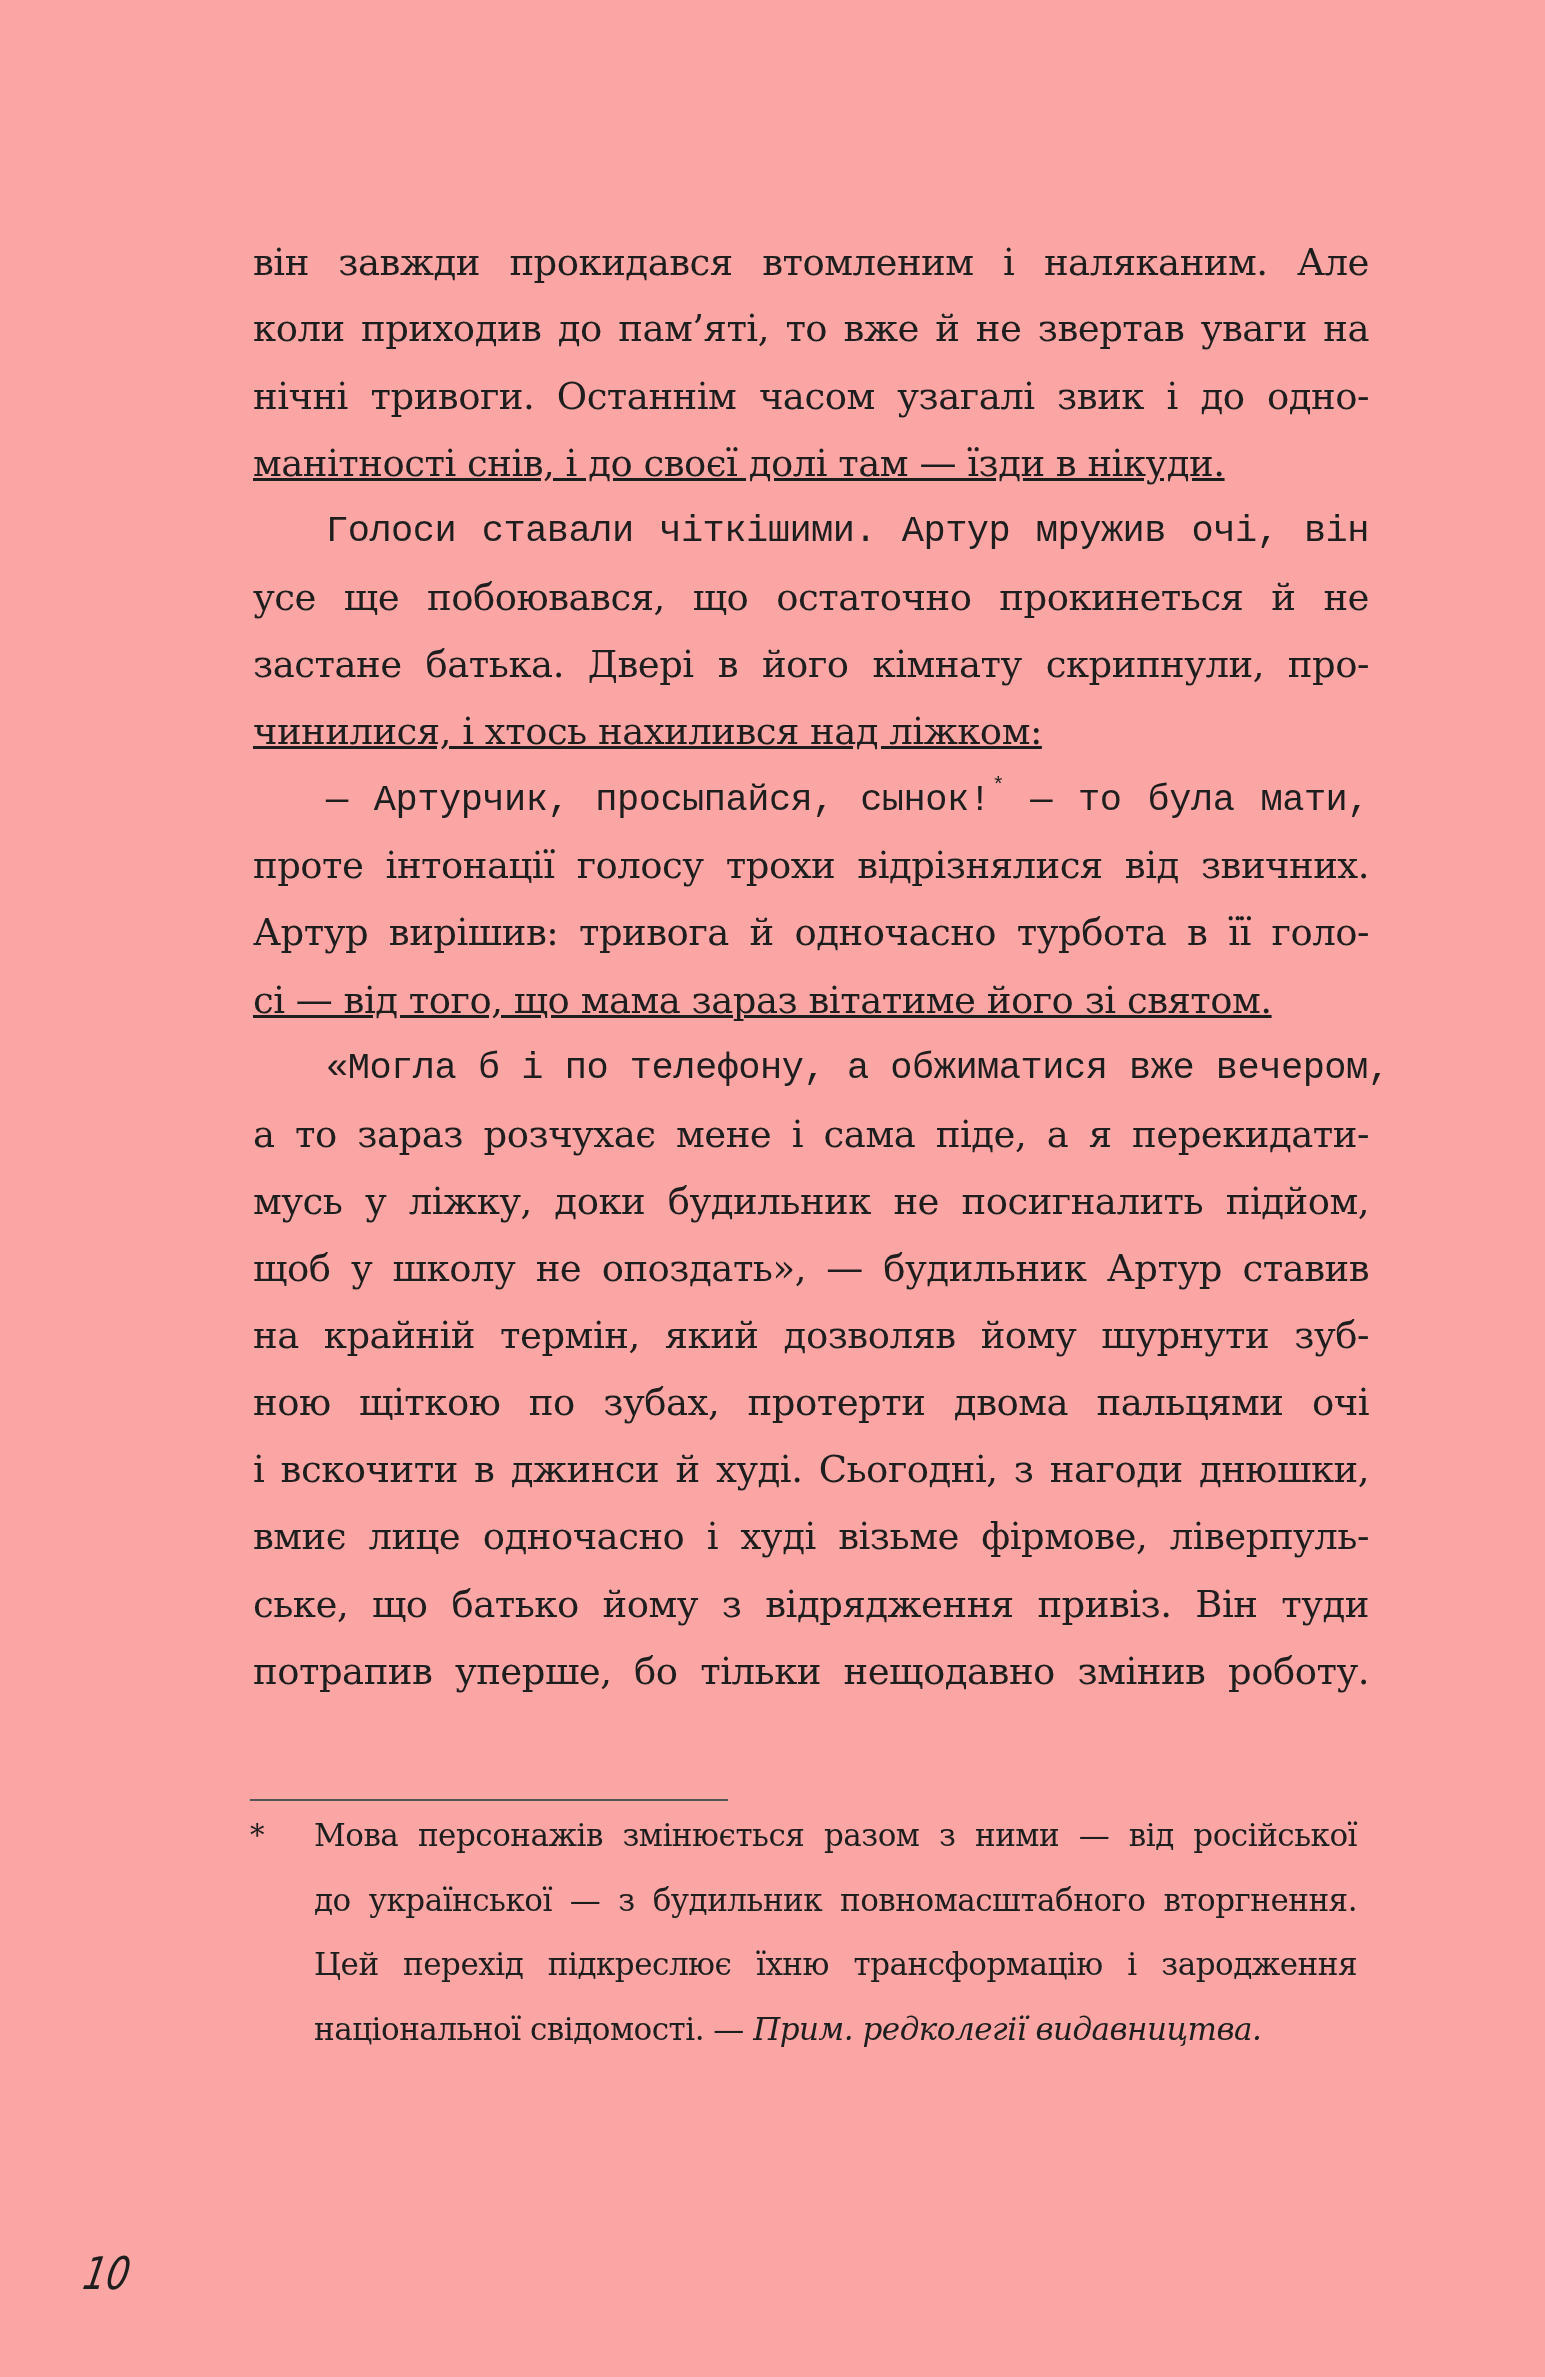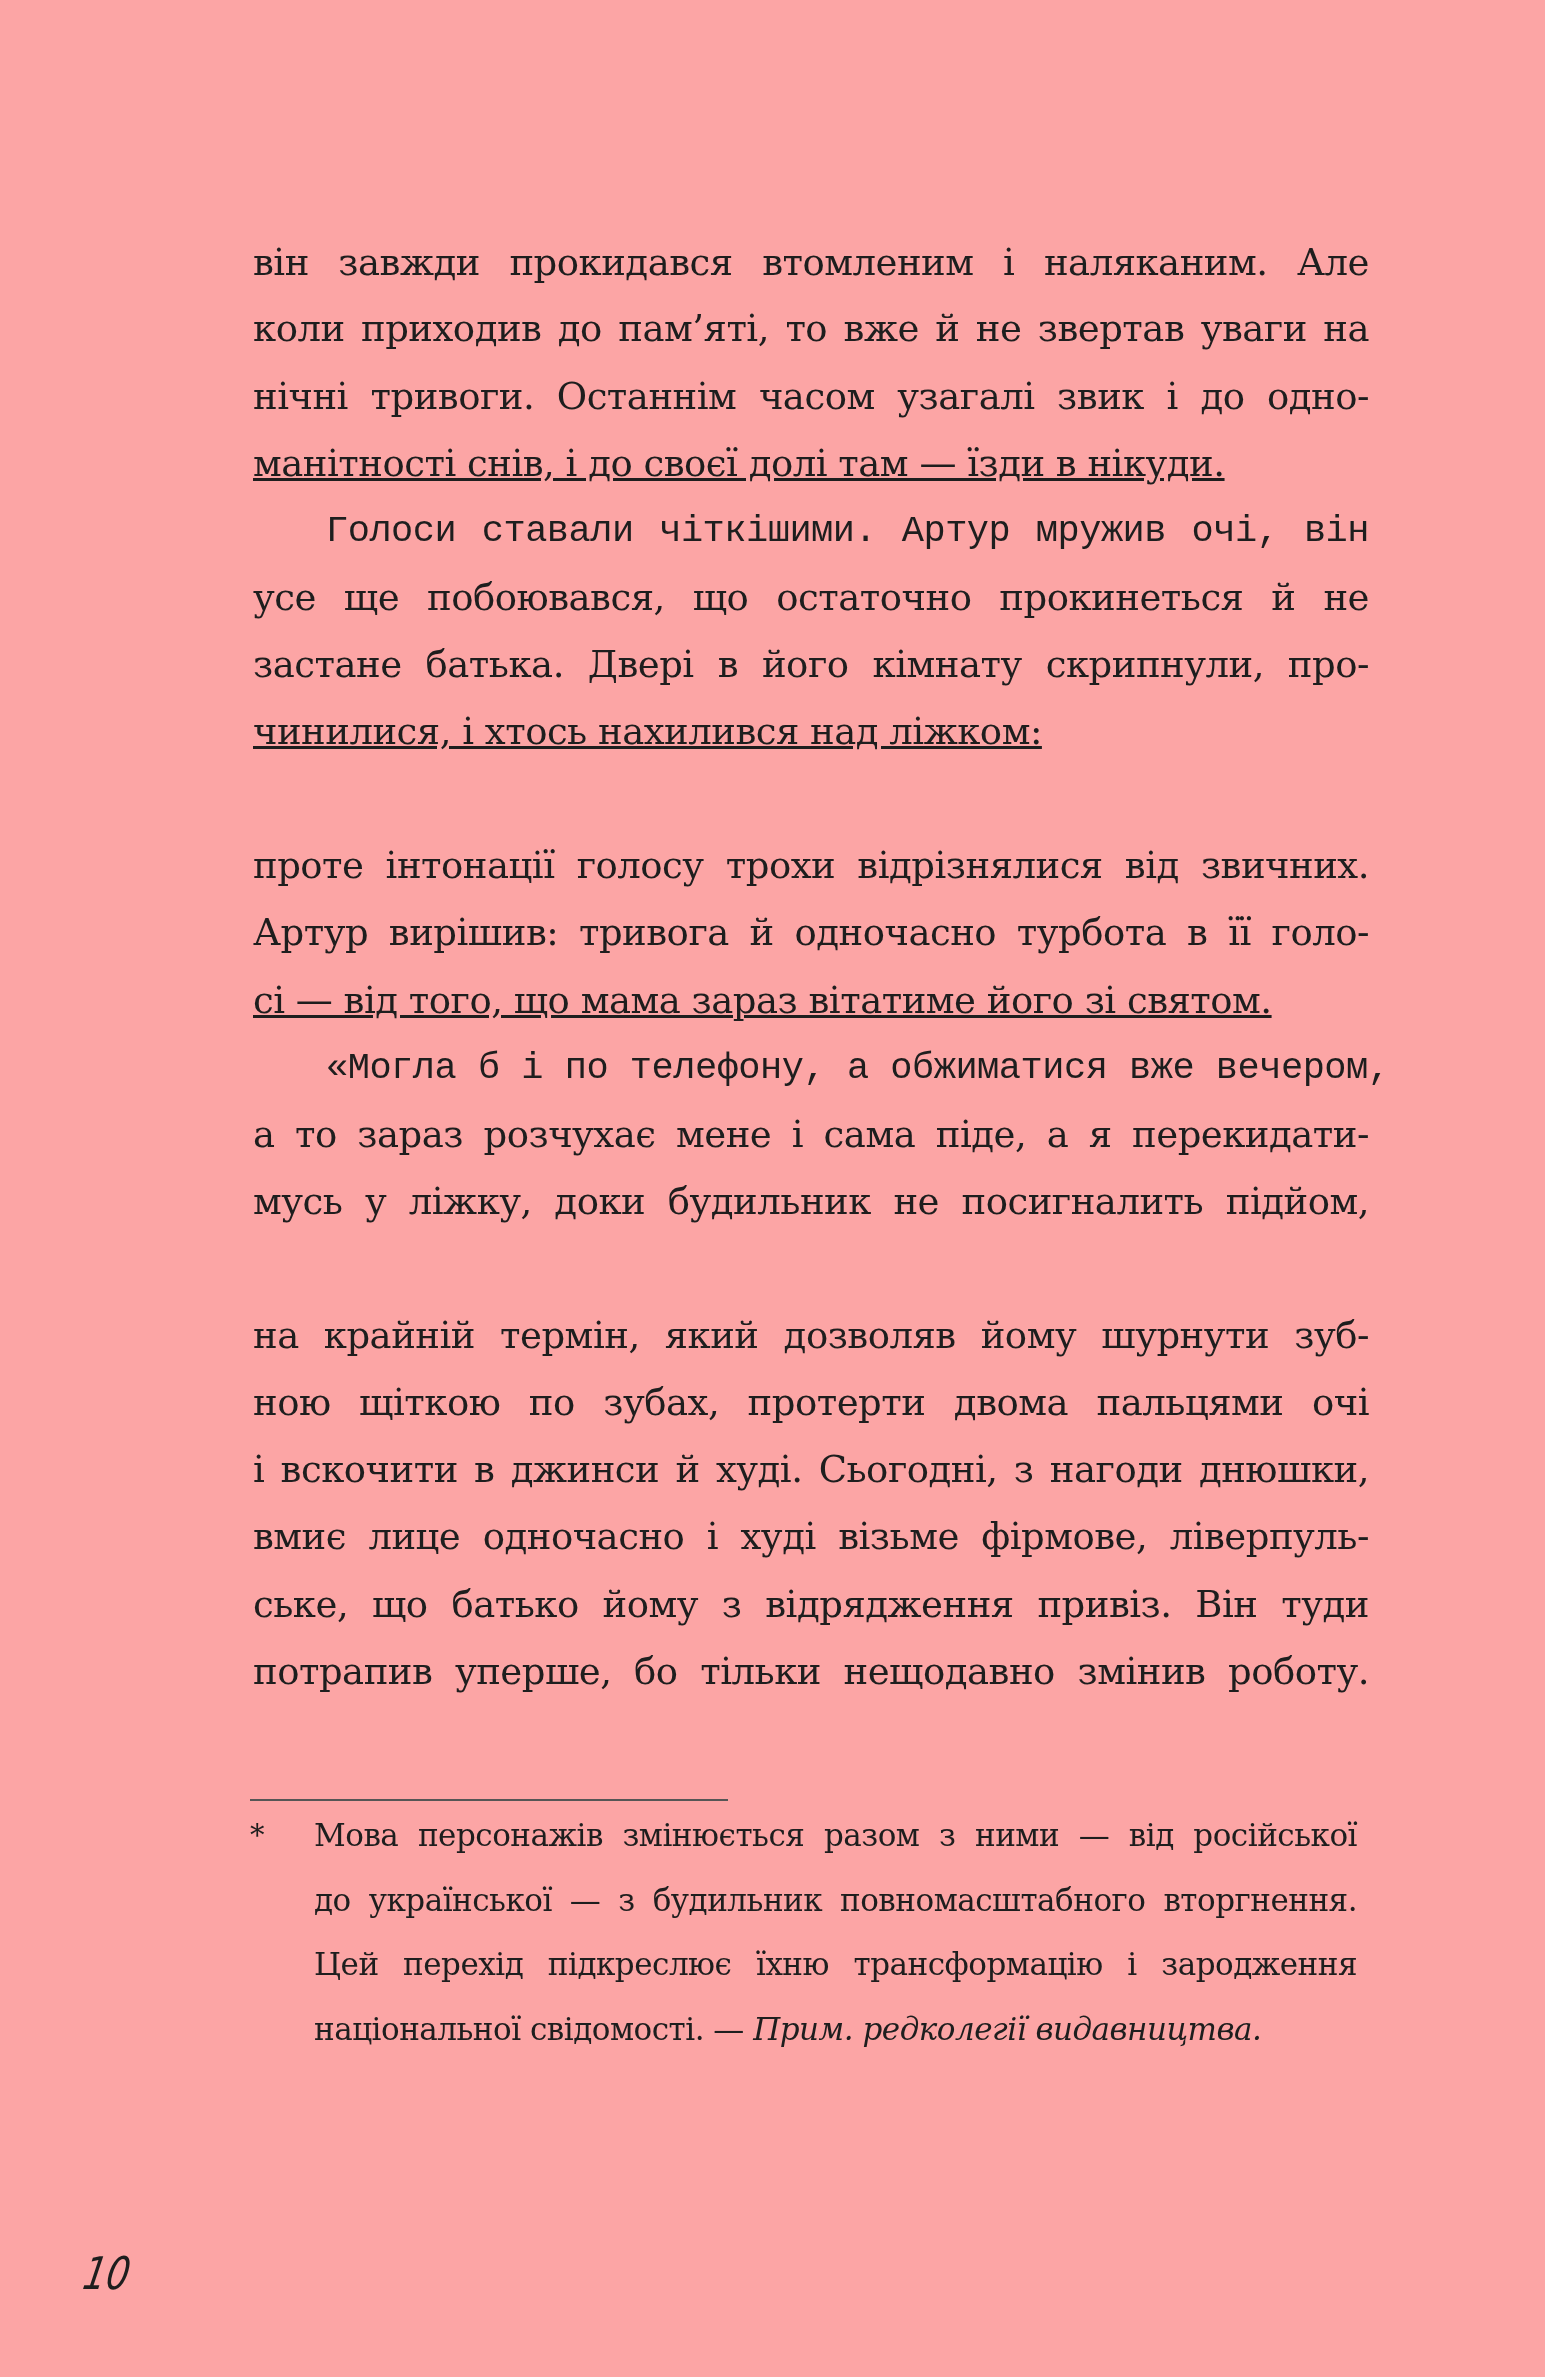--- a/index.html
+++ b/index.html
@@ -37,27 +37,29 @@
   <div class="line" style="top:229px">він завжди прокидався втомленим і наляканим. Але</div>
   <div class="line" style="top:295px">коли приходив до пам’яті, то вже й не звертав уваги на</div>
   <div class="line" style="top:363px">нічні тривоги. Останнім часом узагалі звик і до одно-</div>
   <div class="line last" style="top:430px">манітності снів, і до своєї долі там — їзди в нікуди.</div>
 
   <div class="line indent" style="top:497px">Голоси ставали чіткішими. Артур мружив очі, він</div>
   <div class="line" style="top:564px">усе ще побоювався, що остаточно прокинеться й не</div>
   <div class="line" style="top:631px">застане батька. Двері в його кімнату скрипнули, про-</div>
   <div class="line last" style="top:698px">чинилися, і хтось нахилився над ліжком:</div>
 
+  <div class="line indent" style="top:766px"><span>— Артурчик, просыпайся, сынок!</span><span class="sup">*</span><span> — то була мати,</span></div>
   <div class="line" style="top:832px">проте інтонації голосу трохи відрізнялися від звичних.</div>
   <div class="line" style="top:899px">Артур вирішив: тривога й одночасно турбота в її голо-</div>
   <div class="line last" style="top:967px">сі — від того, що мама зараз вітатиме його зі святом.</div>
 
   <div class="line indent" style="top:1034px">«Могла б і по телефону, а обжиматися вже вечером,</div>
   <div class="line" style="top:1101px">а то зараз розчухає мене і сама піде, а я перекидати-</div>
   <div class="line" style="top:1168px">мусь у ліжку, доки будильник не посигналить підйом,</div>
+  <div class="line" style="top:1235px">щоб у школу не опоздать», — будильник Артур ставив</div>
   <div class="line" style="top:1302px">на крайній термін, який дозволяв йому шурнути зуб-</div>
   <div class="line" style="top:1369px">ною щіткою по зубах, протерти двома пальцями очі</div>
   <div class="line" style="top:1436px">і вскочити в джинси й худі. Сьогодні, з нагоди днюшки,</div>
   <div class="line" style="top:1503px">вмиє лице одночасно і худі візьме фірмове, ліверпуль-</div>
   <div class="line" style="top:1571px">ське, що батько йому з відрядження привіз. Він туди</div>
   <div class="line" style="top:1638px">потрапив уперше, бо тільки нещодавно змінив роботу.</div>
 
   <div class="rule"></div>
 
   <div class="fn-mark" style="top:1803px">*</div>

